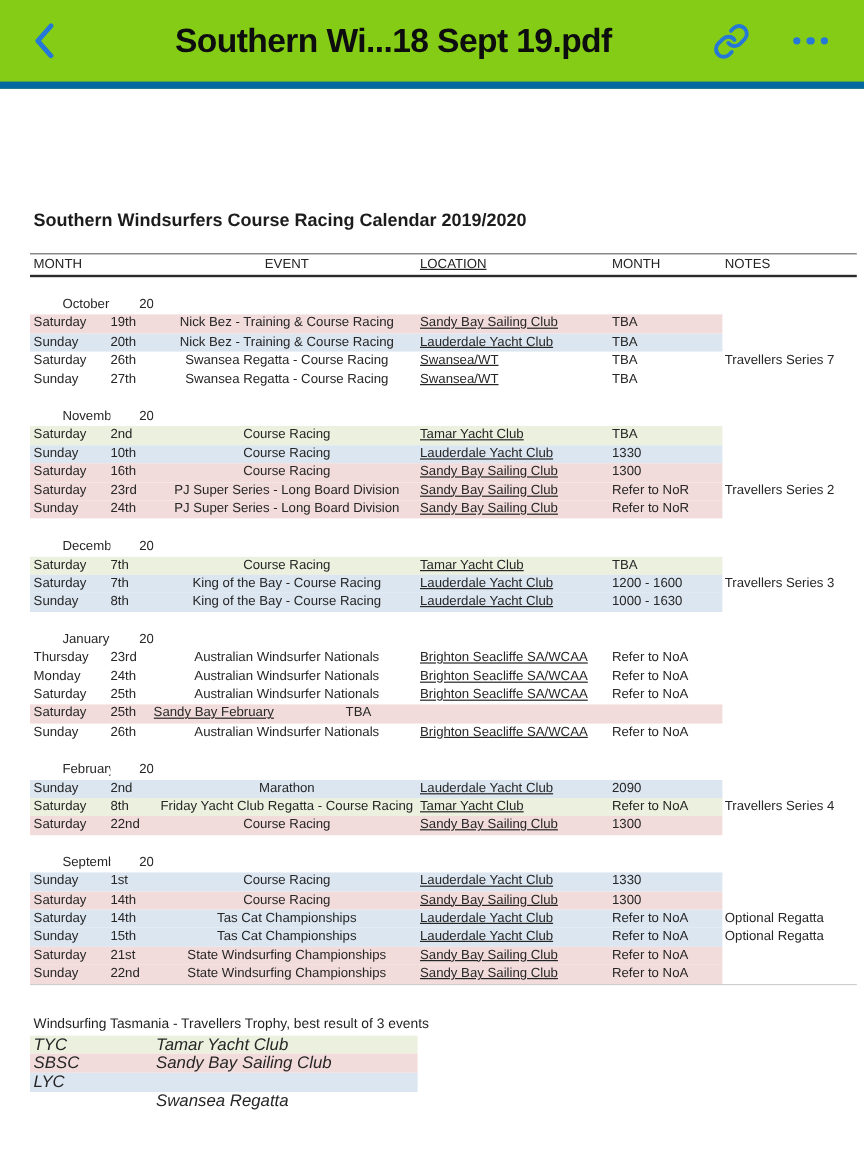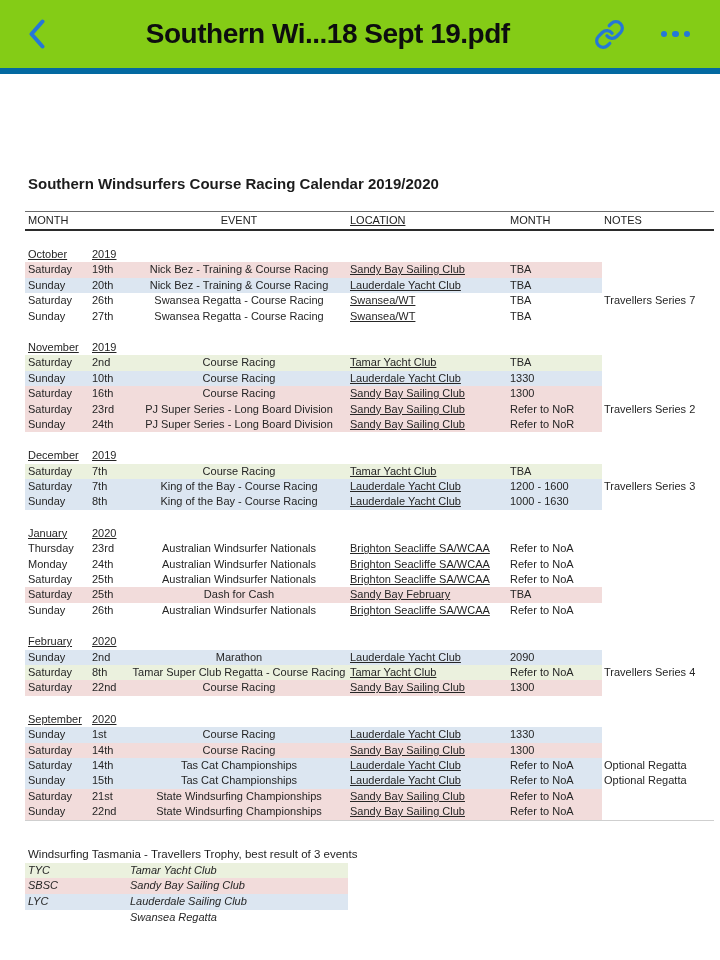--- a/index.html
+++ b/index.html
@@ -32,29 +32,29 @@
 
   .row{display:flex;width:689px;height:15.4px;line-height:15.5px;font-size:11px;color:#262626;}
   .band{display:flex;width:577px;box-sizing:border-box;padding-left:3px;flex-shrink:0;}
   .c-day{width:64px;white-space:nowrap;overflow:hidden;}
   .c-date{width:36px;white-space:nowrap;overflow:hidden;}
   .c-event{width:222px;white-space:nowrap;overflow:hidden;text-align:center;}
   .c-loc{width:160px;white-space:nowrap;overflow:hidden;text-decoration:underline;}
   .c-time{flex:1;white-space:nowrap;overflow:hidden;}
   .notes{flex:1;margin-left:2px;white-space:nowrap;overflow:hidden;}
   .month-row{margin-top:16px;}
-  .u{text-decoration:underline;}
+  .u{margin-left:24px;}
   .bg-pink{background:#f2dcdb;}
   .bg-blue{background:#dce6f1;}
   .bg-green{background:#ebf1de;}
   .table-end{width:689px;border-top:1px solid #cfcfcf;height:0;}
 
   
   .legend-title{margin:25px 0 1px 3px;font-size:11.5px;color:#1f1f1f;line-height:16px;}
-  .lrow{display:flex;width:323px;height:15.8px;line-height:15.9px;font-size:11px;font-style:italic;color:#262626;}
+  .lrow{display:flex;width:323px;height:15.8px;line-height:15.9px;font-size:14px;font-style:italic;color:#262626;}
   .l-abbr{padding-left:3px;width:102px;white-space:nowrap;}
   .l-name{flex:1;white-space:nowrap;}
 </style>
 </head>
 <body>
 
 <div class="topbar">
   <div class="back-btn">
     <span style="display:flex;">
       <svg width="17" height="30" viewBox="0 0 17 30">
@@ -285,21 +285,20 @@
           <div class="c-event">Australian Windsurfer Nationals</div>
           <div class="c-loc">Brighton Seacliffe SA/WCAA</div>
           <div class="c-time">Refer to NoA</div>
         </div>
         <div class="notes"></div>
       </div>
       <div class="row">
         <div class="band bg-pink">
           <div class="c-day">Saturday</div>
           <div class="c-date">25th</div>
-          <div class="c-event">Dash for Cash</div>
           <div class="c-loc">Sandy Bay February</div>
           <div class="c-time">TBA</div>
         </div>
         <div class="notes"></div>
       </div>
       <div class="row">
         <div class="band">
           <div class="c-day">Sunday</div>
           <div class="c-date">26th</div>
           <div class="c-event">Australian Windsurfer Nationals</div>
@@ -325,21 +324,21 @@
           <div class="c-event">Marathon</div>
           <div class="c-loc">Lauderdale Yacht Club</div>
           <div class="c-time">2090</div>
         </div>
         <div class="notes"></div>
       </div>
       <div class="row">
         <div class="band bg-green">
           <div class="c-day">Saturday</div>
           <div class="c-date">8th</div>
-          <div class="c-event">Tamar Super Club Regatta - Course Racing</div>
+          <div class="c-event">Friday Yacht Club Regatta - Course Racing</div>
           <div class="c-loc">Tamar Yacht Club</div>
           <div class="c-time">Refer to NoA</div>
         </div>
         <div class="notes">Travellers Series 4</div>
       </div>
       <div class="row">
         <div class="band bg-pink">
           <div class="c-day">Saturday</div>
           <div class="c-date">22nd</div>
           <div class="c-event">Course Racing</div>
@@ -427,21 +426,20 @@
       <div class="lrow bg-green">
         <div class="l-abbr">TYC</div>
         <div class="l-name">Tamar Yacht Club</div>
       </div>
       <div class="lrow bg-pink">
         <div class="l-abbr">SBSC</div>
         <div class="l-name">Sandy Bay Sailing Club</div>
       </div>
       <div class="lrow bg-blue">
         <div class="l-abbr">LYC</div>
-        <div class="l-name">Lauderdale Sailing Club</div>
       </div>
       <div class="lrow">
         <div class="l-abbr"></div>
         <div class="l-name">Swansea Regatta</div>
       </div>
     </div>
 
 </div>
 
 </body></html>

